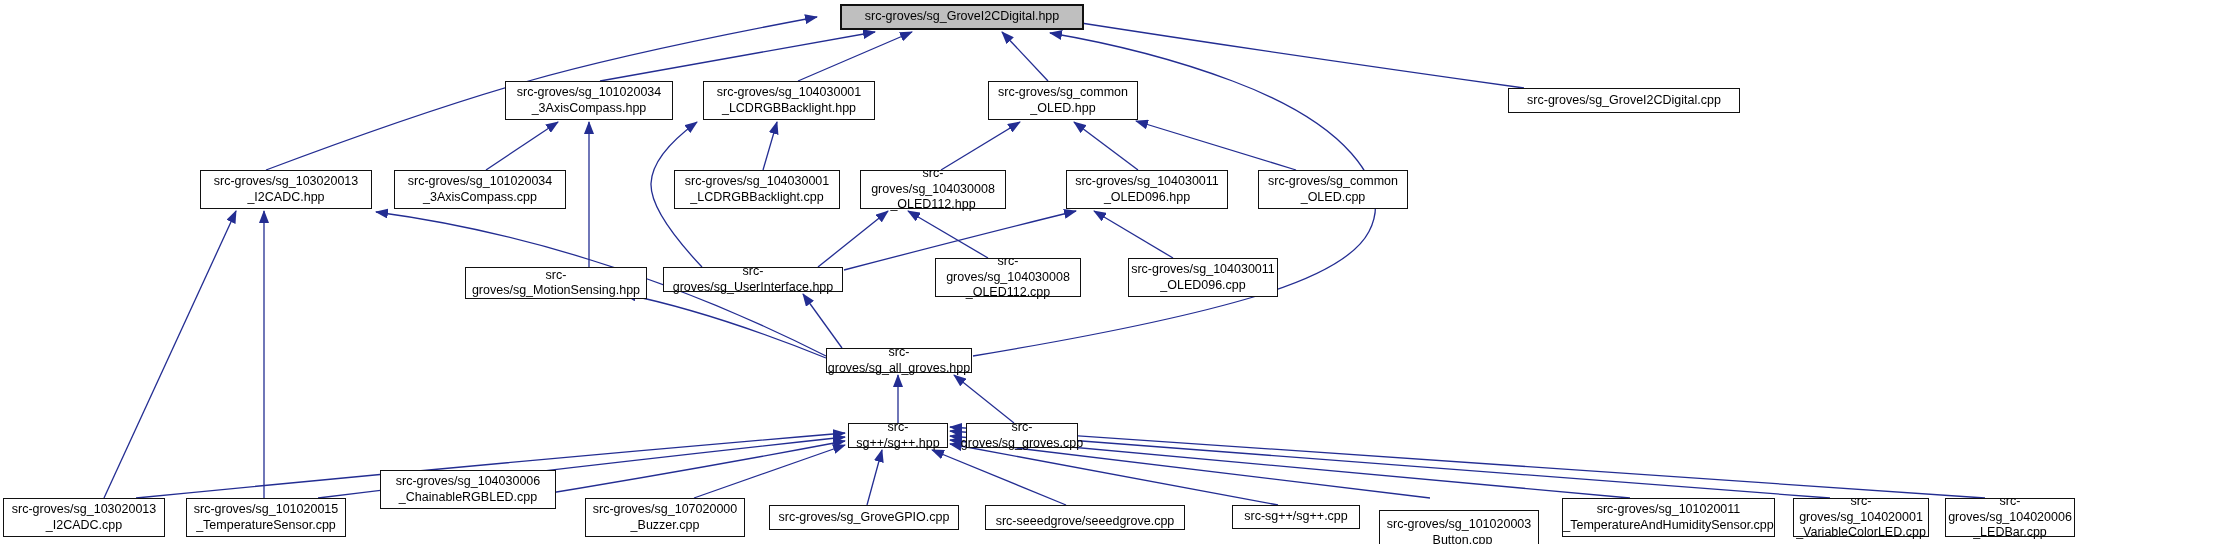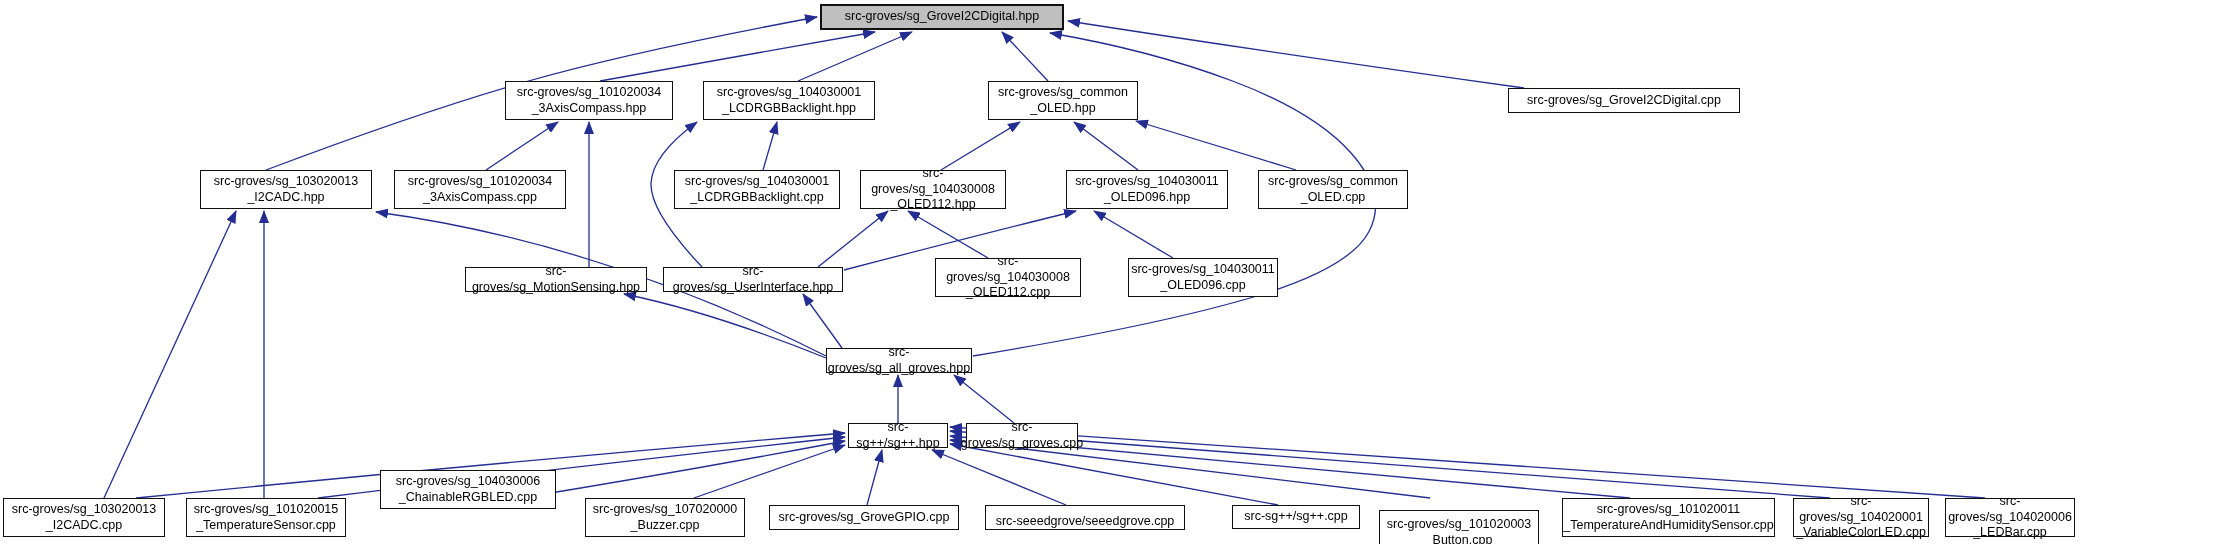--- a/index.html
+++ b/index.html
@@ -72,41 +72,41 @@
         <path d="M867,505 L882,450" class="edge" marker-end="url(#arrow)"></path>
         <path d="M1066,505 L932,450" class="edge" marker-end="url(#arrow)"></path>
         <path d="M1278,505 Q 1080,468 950,444" class="edge" marker-end="url(#arrow)"></path>
         <path d="M1430,498 Q 1140,462 950,440" class="edge" marker-end="url(#arrow)"></path>
         <path d="M1630,498 Q 1190,458 950,436" class="edge" marker-end="url(#arrow)"></path>
         <path d="M1830,498 Q 1240,455 950,431" class="edge" marker-end="url(#arrow)"></path>
         <path d="M1985,498 Q 1290,452 950,427" class="edge" marker-end="url(#arrow)"></path>
       </g>
   </svg>
   <div>
-      <div class="node root" style="left: 820px; top: 4px; width: 244px; height: 26px;"><span>src-groves/sg_GroveI2CDigital.hpp</span></div>
+      <div class="node root" style="left: 840px; top: 4px; width: 244px; height: 26px;"><span>src-groves/sg_GroveI2CDigital.hpp</span></div>
       <div class="node" style="left: 505px; top: 81px; width: 168px; height: 39px;"><span>src-groves/sg_101020034
 _3AxisCompass.hpp</span></div>
       <div class="node" style="left: 703px; top: 81px; width: 172px; height: 39px;"><span>src-groves/sg_104030001
 _LCDRGBBacklight.hpp</span></div>
       <div class="node" style="left: 988px; top: 81px; width: 150px; height: 39px;"><span>src-groves/sg_common
 _OLED.hpp</span></div>
       <div class="node" style="left: 1508px; top: 88px; width: 232px; height: 25px;"><span>src-groves/sg_GroveI2CDigital.cpp</span></div>
       <div class="node" style="left: 200px; top: 170px; width: 172px; height: 39px;"><span>src-groves/sg_103020013
 _I2CADC.hpp</span></div>
       <div class="node" style="left: 394px; top: 170px; width: 172px; height: 39px;"><span>src-groves/sg_101020034
 _3AxisCompass.cpp</span></div>
       <div class="node" style="left: 674px; top: 170px; width: 166px; height: 39px;"><span>src-groves/sg_104030001
 _LCDRGBBacklight.cpp</span></div>
       <div class="node" style="left: 860px; top: 170px; width: 146px; height: 39px;"><span>src-groves/sg_104030008
 _OLED112.hpp</span></div>
       <div class="node" style="left: 1066px; top: 170px; width: 162px; height: 39px;"><span>src-groves/sg_104030011
 _OLED096.hpp</span></div>
       <div class="node" style="left: 1258px; top: 170px; width: 150px; height: 39px;"><span>src-groves/sg_common
 _OLED.cpp</span></div>
-      <div class="node" style="left: 465px; top: 267px; width: 182px; height: 25px;"><span>src-groves/sg_MotionSensing.hpp</span></div>
+      <div class="node" style="left: 465px; top: 267px; width: 182px; height: 32px;"><span>src-groves/sg_MotionSensing.hpp</span></div>
       <div class="node" style="left: 663px; top: 267px; width: 180px; height: 25px;"><span>src-groves/sg_UserInterface.hpp</span></div>
       <div class="node" style="left: 935px; top: 258px; width: 146px; height: 39px;"><span>src-groves/sg_104030008
 _OLED112.cpp</span></div>
       <div class="node" style="left: 1128px; top: 258px; width: 150px; height: 39px;"><span>src-groves/sg_104030011
 _OLED096.cpp</span></div>
       <div class="node" style="left: 826px; top: 348px; width: 146px; height: 25px;"><span>src-groves/sg_all_groves.hpp</span></div>
       <div class="node" style="left: 848px; top: 423px; width: 100px; height: 25px;"><span>src-sg++/sg++.hpp</span></div>
       <div class="node" style="left: 966px; top: 423px; width: 112px; height: 25px;"><span>src-groves/sg_groves.cpp</span></div>
       <div class="node" style="left: 3px; top: 498px; width: 162px; height: 39px;"><span>src-groves/sg_103020013
 _I2CADC.cpp</span></div>

